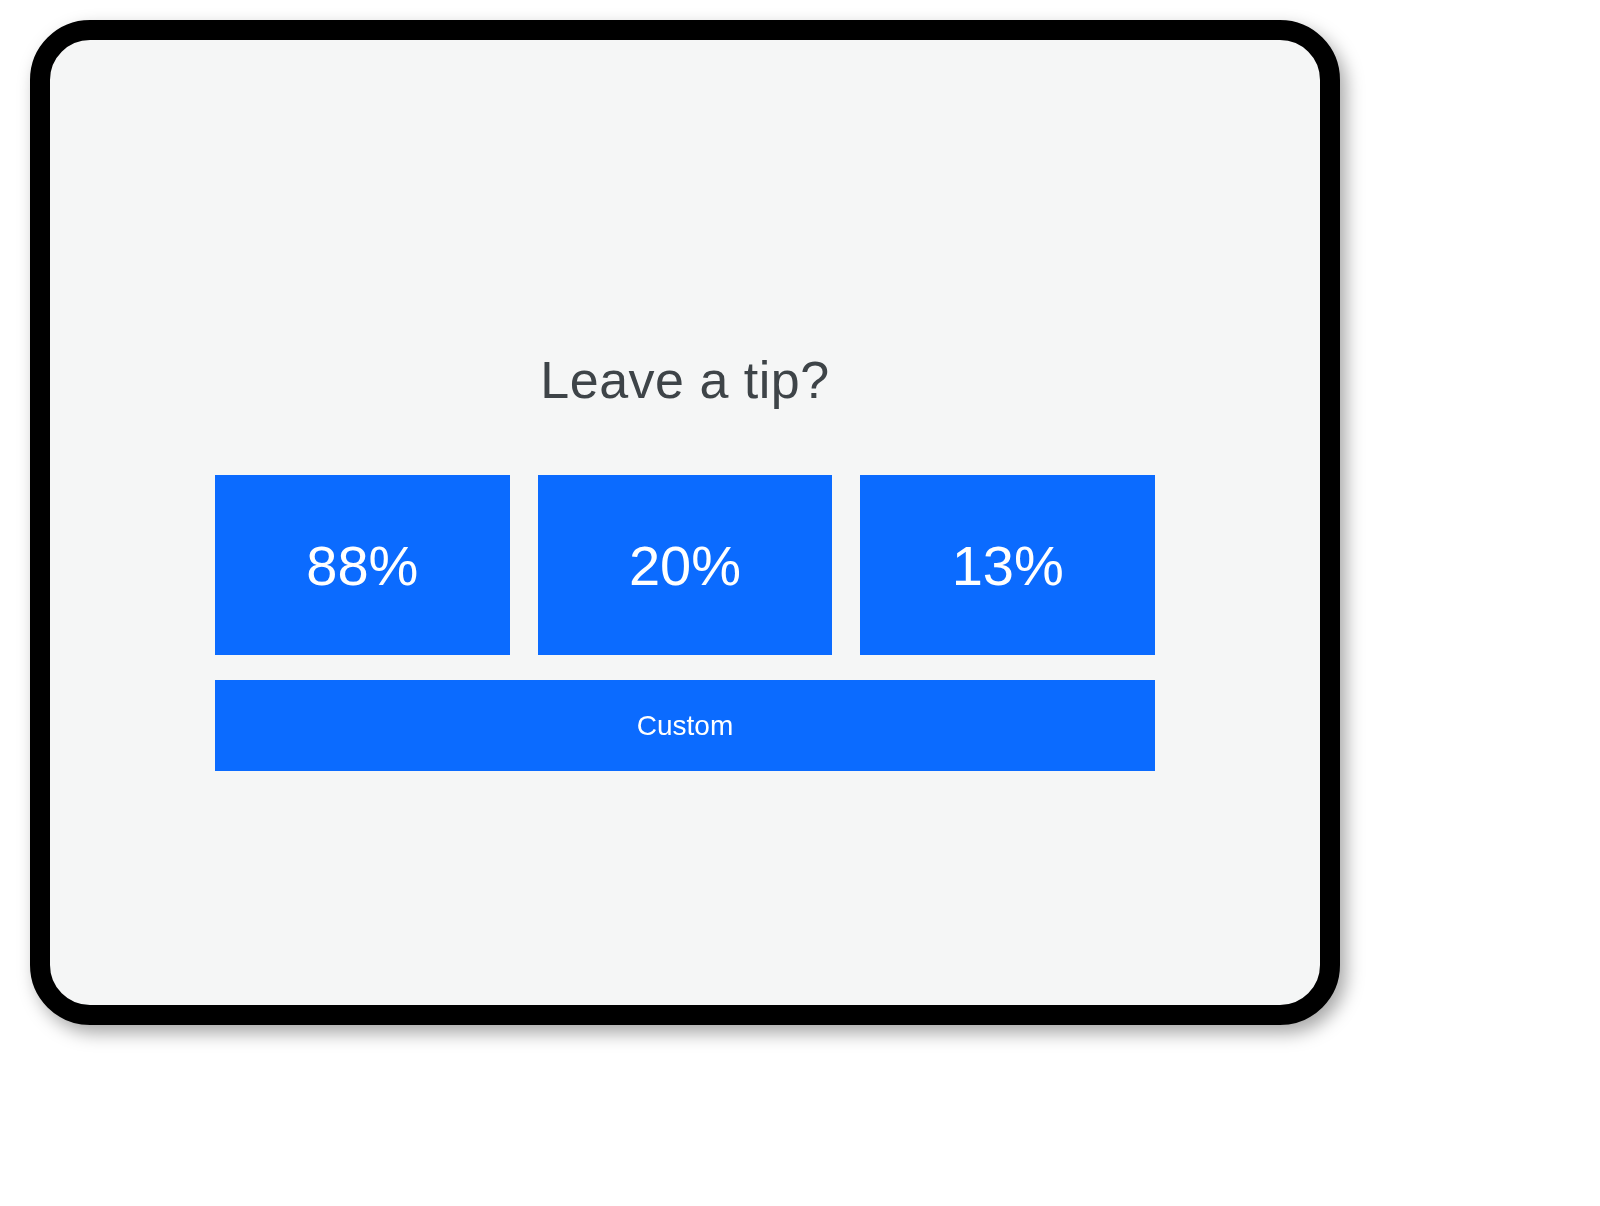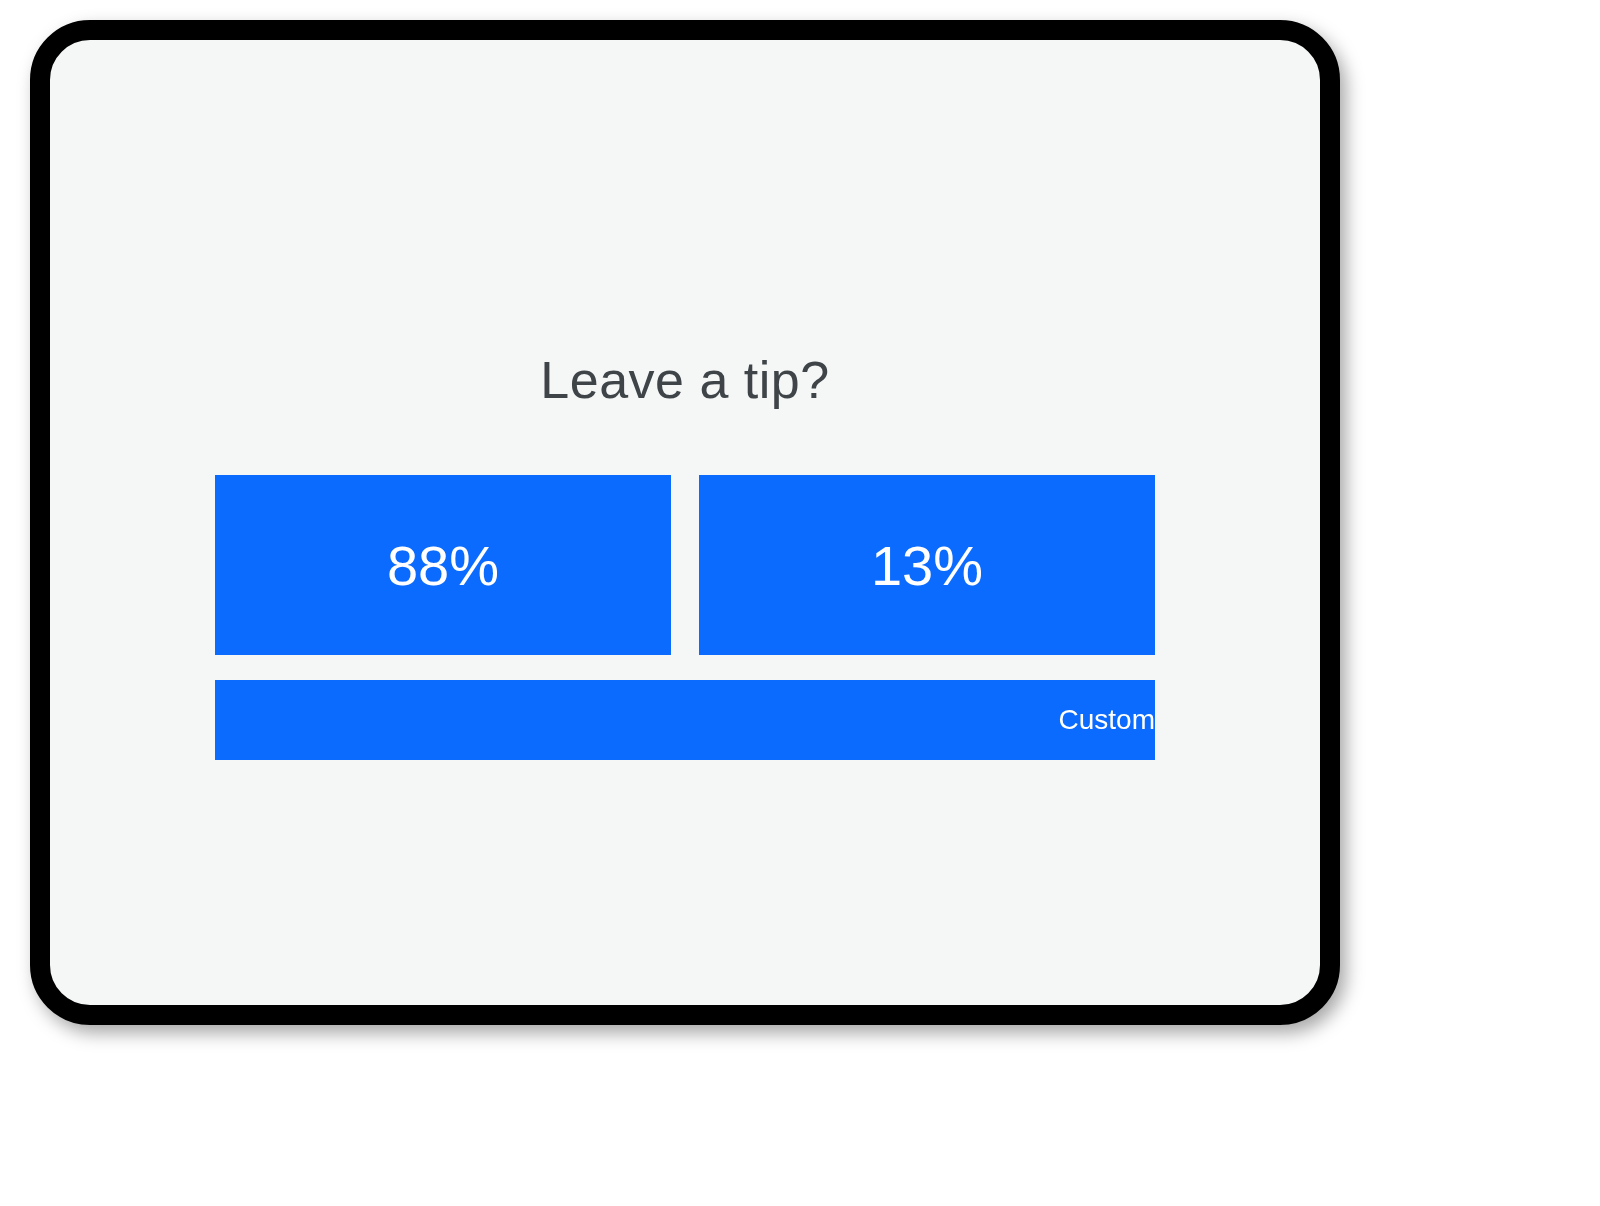--- a/index.html
+++ b/index.html
@@ -61,45 +61,48 @@
     font-size: 56px;
     font-weight: 400;
     cursor: pointer;
     user-select: none;
   }
   .custom-button {
     position: absolute;
     top: 640px;
     left: 165px;
     right: 165px;
-    height: 80px;
+    height: 91px;
     background: #0b6bff;
     display: flex;
     align-items: center;
-    justify-content: flex-end;
+    justify-content: center;
     color: #fff;
     font-size: 28px;
     cursor: pointer;
     user-select: none;
   }
 </style>
 </head>
 <body>
 
 <div class="stage">
   <div class="device-frame">
     <div class="screen">
 
       <div class="prompt">Leave a tip?</div>
 
       <div class="tip-row">
         <div class="tip-button">
           <span>88%</span>
         </div>
         <div class="tip-button">
+          <span>20%</span>
+        </div>
+        <div class="tip-button">
           <span>13%</span>
         </div>
       </div>
 
       <div class="custom-button">
         <span>Custom</span>
       </div>
 
     </div>
   </div>

